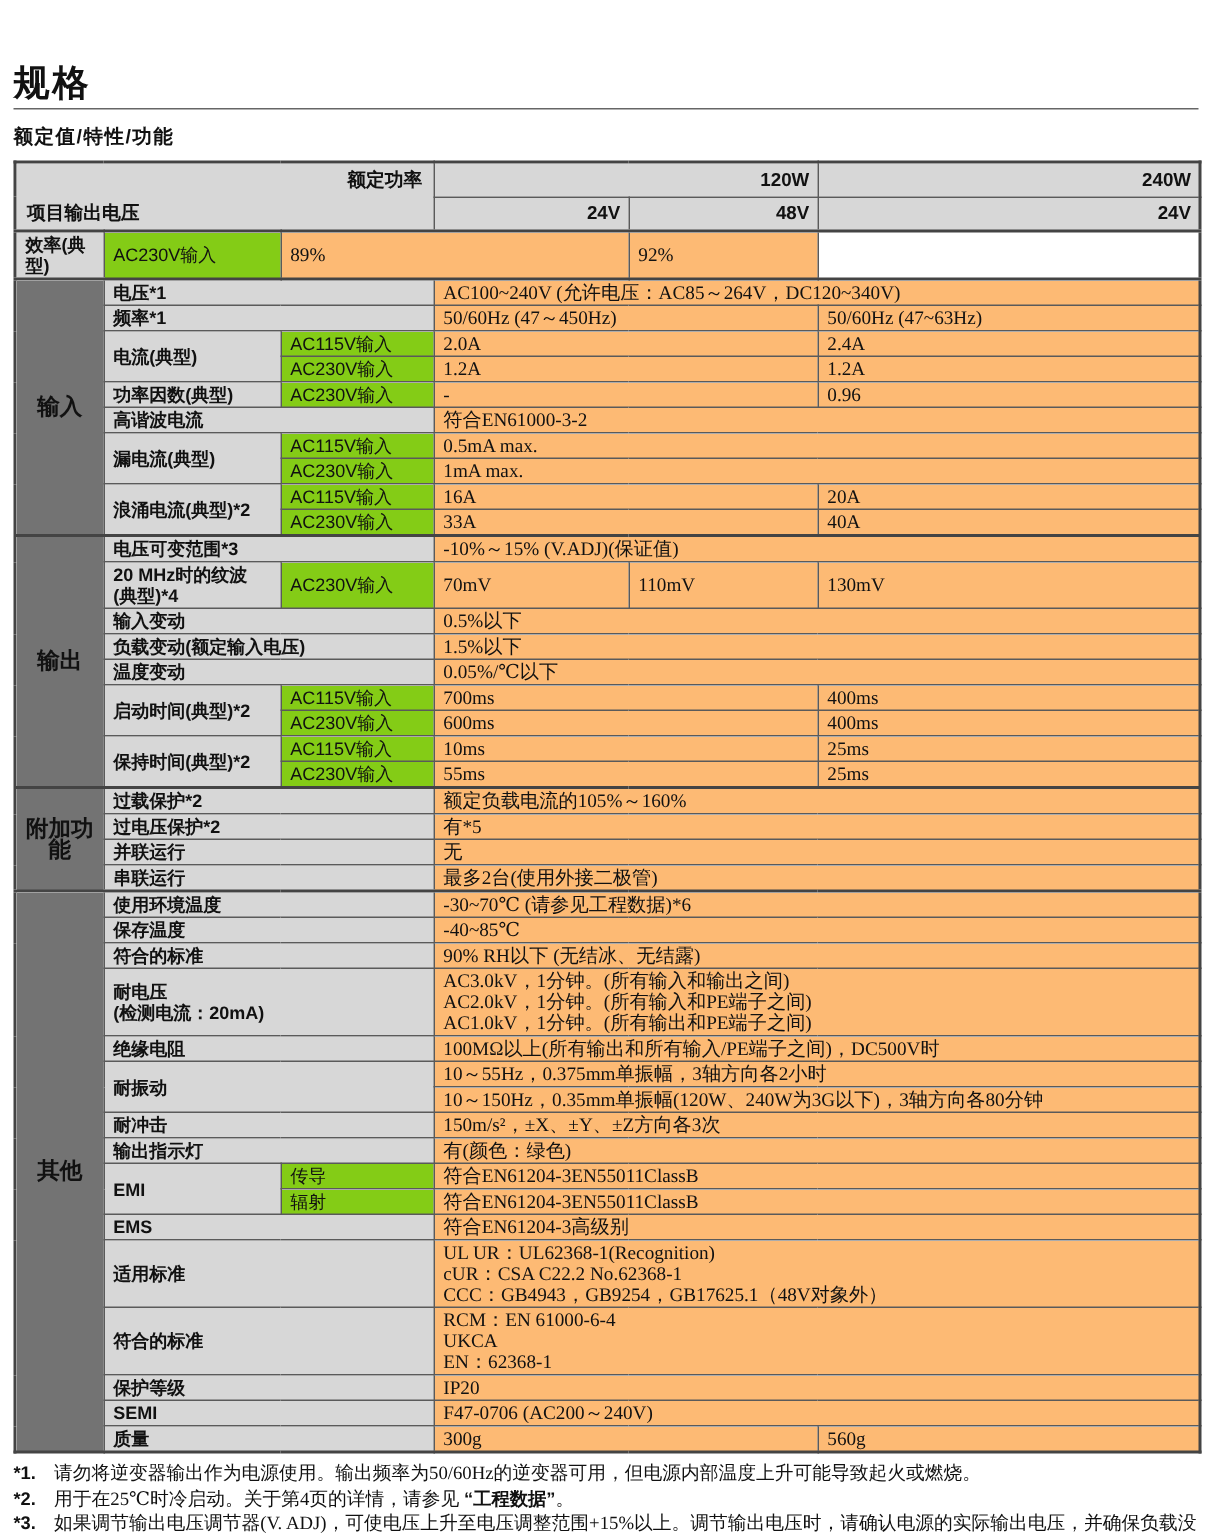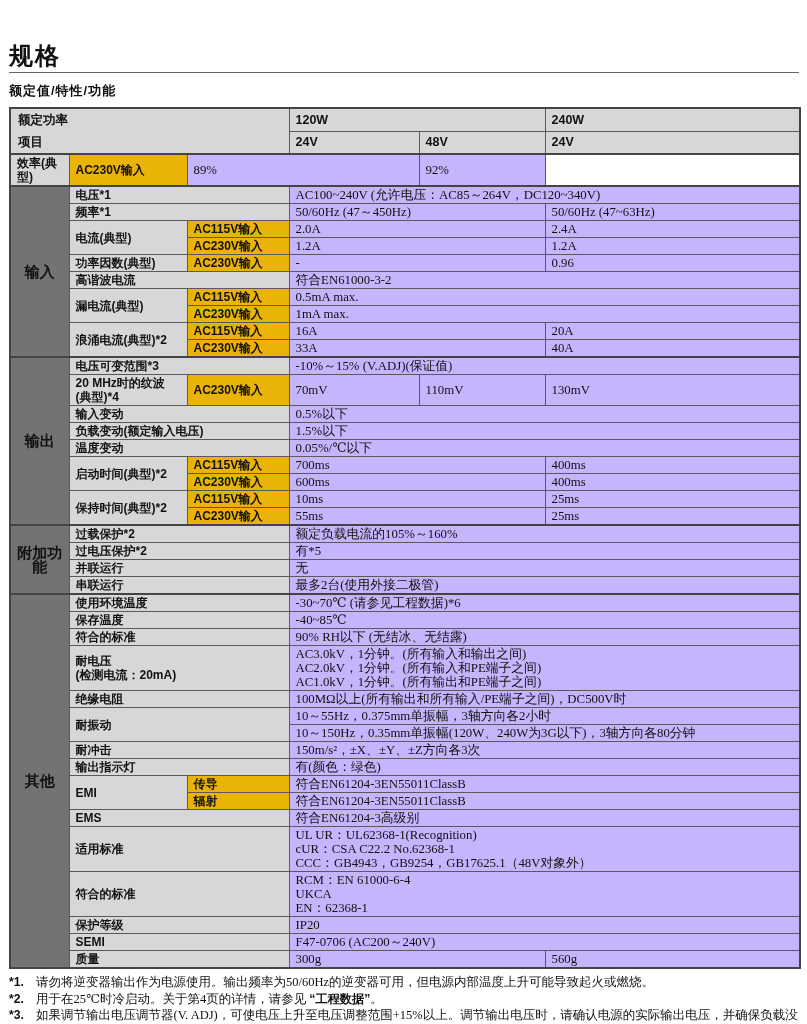--- a/index.html
+++ b/index.html
@@ -20,29 +20,29 @@
   }
   td {
     border:1px solid #5a5a5a;
     padding:1px 5px 1px 6px;
     height:13px; line-height:14px;
     font-size:12px; vertical-align:middle;
     overflow:hidden; white-space:normal;
   }
   td.c { background:#737373; font-weight:bold; font-size:15px; padding-left:5px;text-align:center; }
   td.l { background:#d7d7d7; font-weight:bold; }
-  td.s { background:#eab308; font-weight:bold; }
-  td.v { background:#c4b5fd; font-family:"Liberation Serif","DejaVu Serif",serif; font-size:12.8px; }
+  td.s { background:#84cc16; font-weight:normal; }
+  td.v { background:#fdba74; font-family:"Liberation Serif","DejaVu Serif",serif; font-size:12.8px; }
   tr.sec td { border-top:2px solid #444; }
 
-  thead td { background:#d7d7d7; font-weight:bold; text-align:left; font-size:12.5px; }
+  thead td { background:#d7d7d7; font-weight:bold; text-align:right; font-size:12.5px; }
   thead tr.vrow td { border-bottom:2px solid #444; }
   td.hl { border-bottom:2px solid #444; text-align:left; padding:0 7px; }
-  .hl-top { text-align:left; height:22px; line-height:22px; }
-  .hl-bot { display:flex; justify-content:space-between; height:22px; line-height:22px;flex-direction:column; }
+  .hl-top { text-align:right; height:22px; line-height:22px; }
+  .hl-bot { display:flex; height:22px; line-height:22px; }
 
   .footnotes { margin-top:6px; }
   .footnote { display:flex; line-height:15.5px; margin:0 0 1px 0; }
   .fn-marker { flex:none; width:27px; font-weight:bold; font-size:12.2px; }
   .fn-text { flex:1; font-family:"Liberation Serif","DejaVu Serif",serif; font-size:12.5px; }
   .fn-bold { font-weight:bold; font-family:"Liberation Sans","DejaVu Sans",sans-serif; font-size:12.2px; }
 </style>
 </head>
 <body>
 

